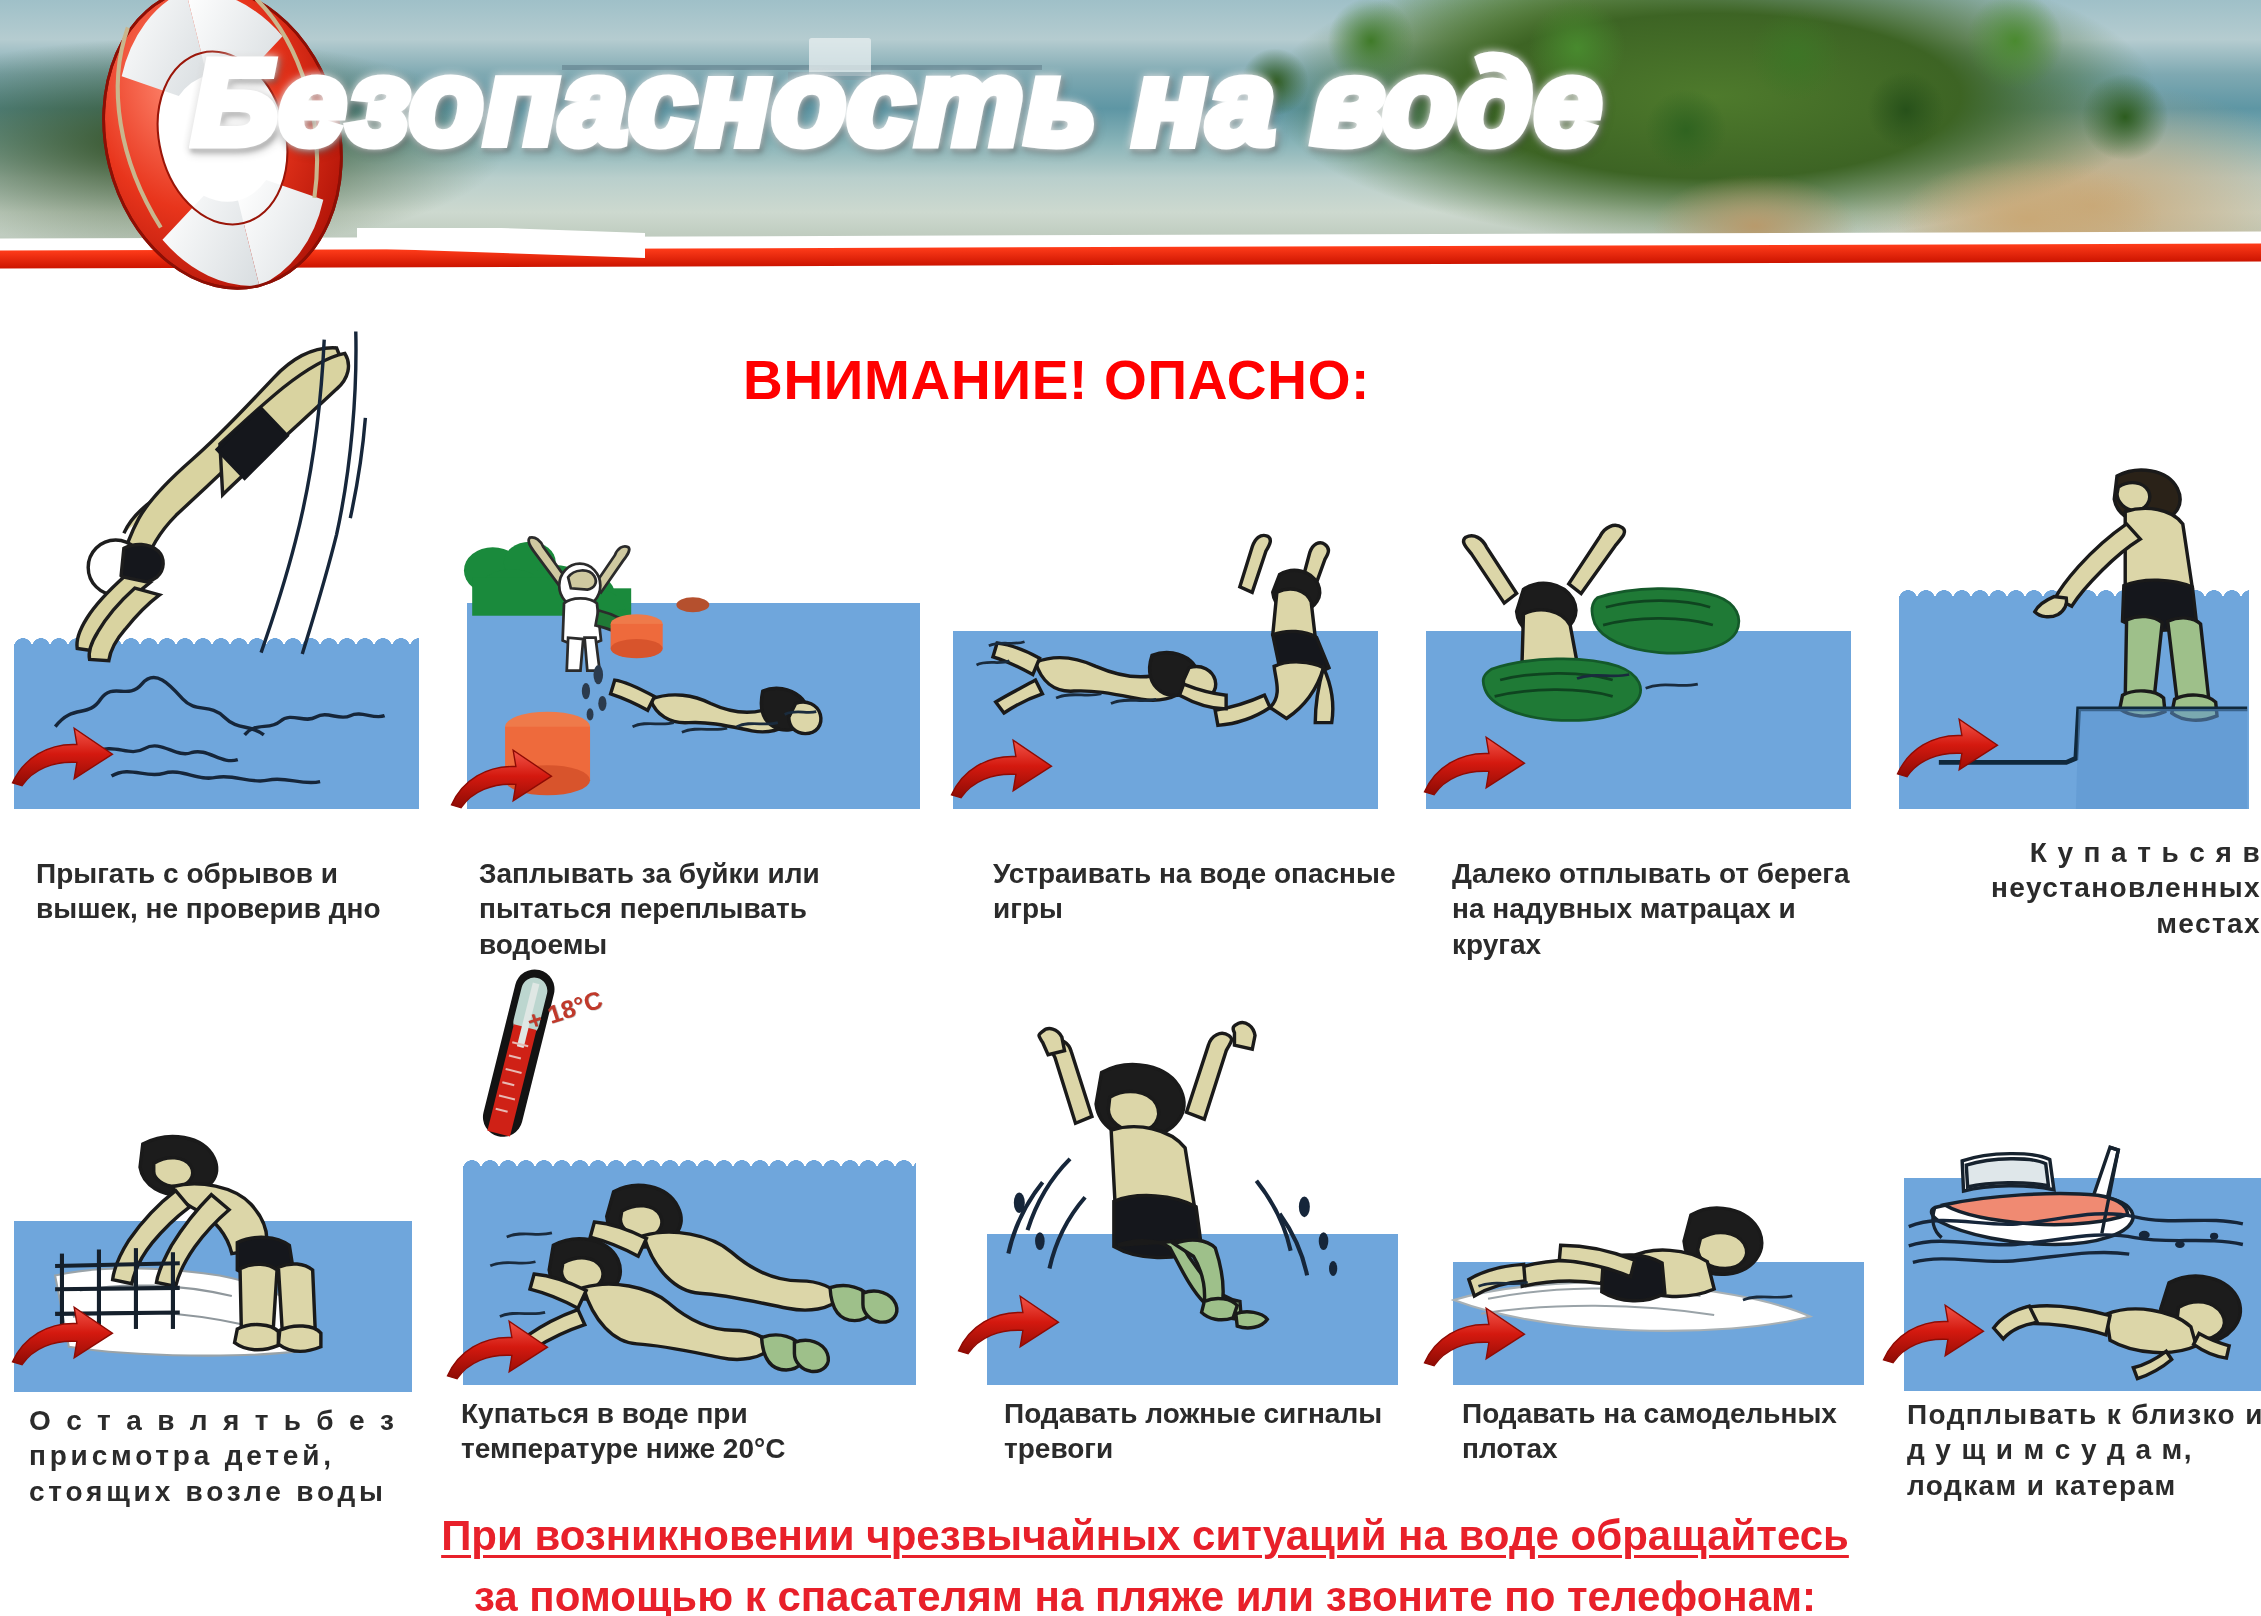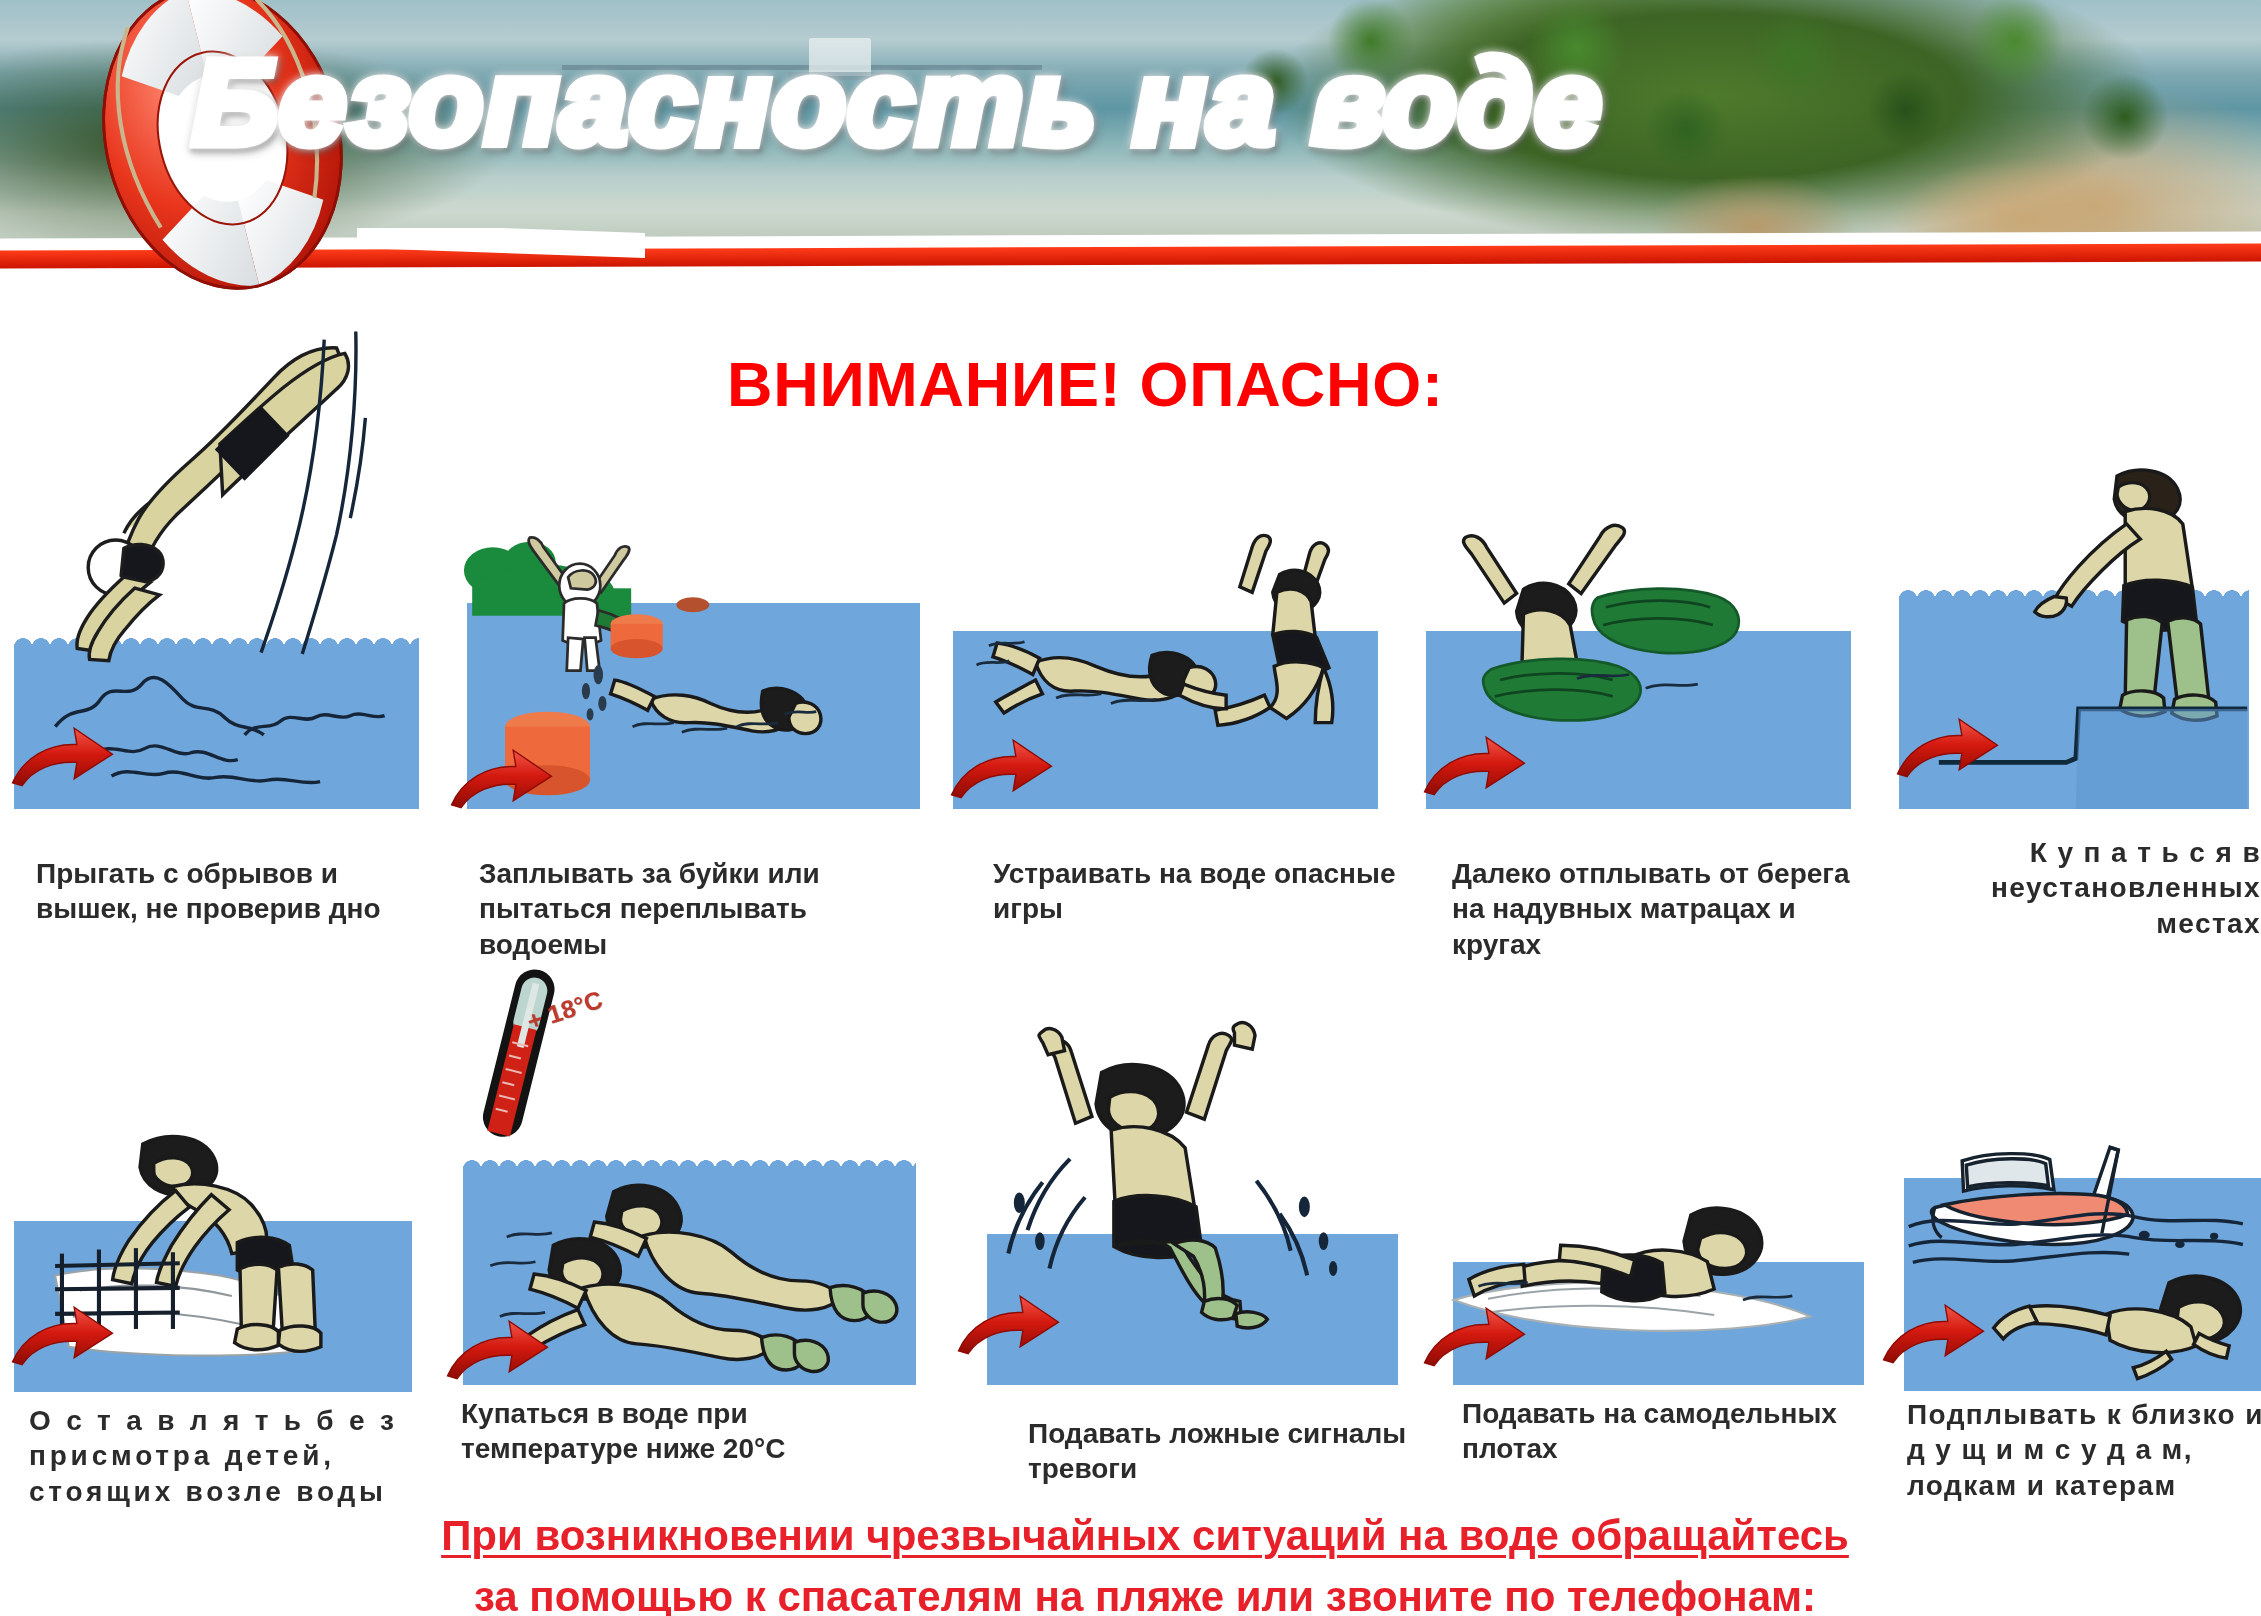--- a/index.html
+++ b/index.html
@@ -58,22 +58,22 @@
      background:linear-gradient(to bottom,#9cc4e8 0%,#5d94cf 38%,#1d5fa4 72%,#29699f 100%);
      -webkit-background-clip:text;background-clip:text;-webkit-text-fill-color:transparent;
      text-shadow:0 0 0 #fff;
      filter:drop-shadow(0 0 4.1px #fff) drop-shadow(2.7px 3.4px 2.1px rgba(0,0,0,.45));
   }
   #poster-title .outline{position:absolute;left:0;top:0;z-index:-1;
      -webkit-text-fill-color:#fff;color:#fff;
      -webkit-text-stroke:9px #fff;}
 
   
-  #danger-headline{position:absolute;left:727px;top:348px;z-index:5;
-     font-size:63px;font-weight:bold;color:#ff0000;letter-spacing:0.7px;white-space:nowrap;}
+  #danger-headline{position:absolute;left:743px;top:348px;z-index:5;
+     font-size:55px;font-weight:bold;color:#ff0000;letter-spacing:0.7px;white-space:nowrap;}
 
   
   .panel{position:absolute;}
   .art{position:relative;width:100%;height:100%;overflow:visible;}
   .water{position:absolute;left:0;bottom:0;width:100%;background:#6fa6dc;}
   .wave-top{position:absolute;left:0;width:100%;height:15px;
      background:radial-gradient(circle 9px at 9px 15px,#6fa6dc 96%,transparent 100%) repeat-x;
      background-size:18px 15px;}
   .caption{position:absolute;font-weight:bold;color:#2b2b2b;font-size:28px;line-height:1.26;}
   .caption.sp{letter-spacing:3.8px;}
@@ -538,21 +538,21 @@
         <ellipse cx="502" cy="280" rx="8" ry="15"></ellipse>
           <ellipse cx="530" cy="330" rx="7" ry="13"></ellipse>
         <ellipse cx="544" cy="370" rx="6" ry="11"></ellipse>
       </g>
     </svg>
     <svg class="arrow" style="left:-2.7px;top:277px;" viewBox="0 0 150 92">
       <path d="M2 86 C18 50 54 28 96 30 L92 6 L148 44 L92 80 L96 56 C62 54 32 66 16 90 Z" fill="url(#ar1)" stroke="#8e0b04" stroke-width="2"></path>
     </svg>
   </div>
 </div>
-<div class="caption" style="left:1028px;top:1396px;width:411px;margin-top:20px;">Подавать ложные сигналы тревоги</div>
+<div class="caption" style="left:1004px;top:1396px;width:411px;">Подавать ложные сигналы тревоги</div>
 
 <div class="panel" style="left:1426px;top:1152px;width:453px;height:233px;">
   <div class="art">
     <div class="water" style="left:27.4px;width:411px;height:123px;"></div>
     <svg viewBox="0 0 660 340" style="position:absolute;left:0;top:0;width:453px;height:233px;">
 
       <path d="M40 216 C120 192 250 184 360 196 C450 206 520 222 560 240
                C500 256 400 264 300 260 C200 256 110 242 40 216 Z" fill="#ffffff" stroke="#a8b0b4" stroke-width="3"></path>
       <g fill="none" stroke="#9aa3a8" stroke-width="3">
         <path d="M90 214 C180 196 300 194 400 210"></path>

